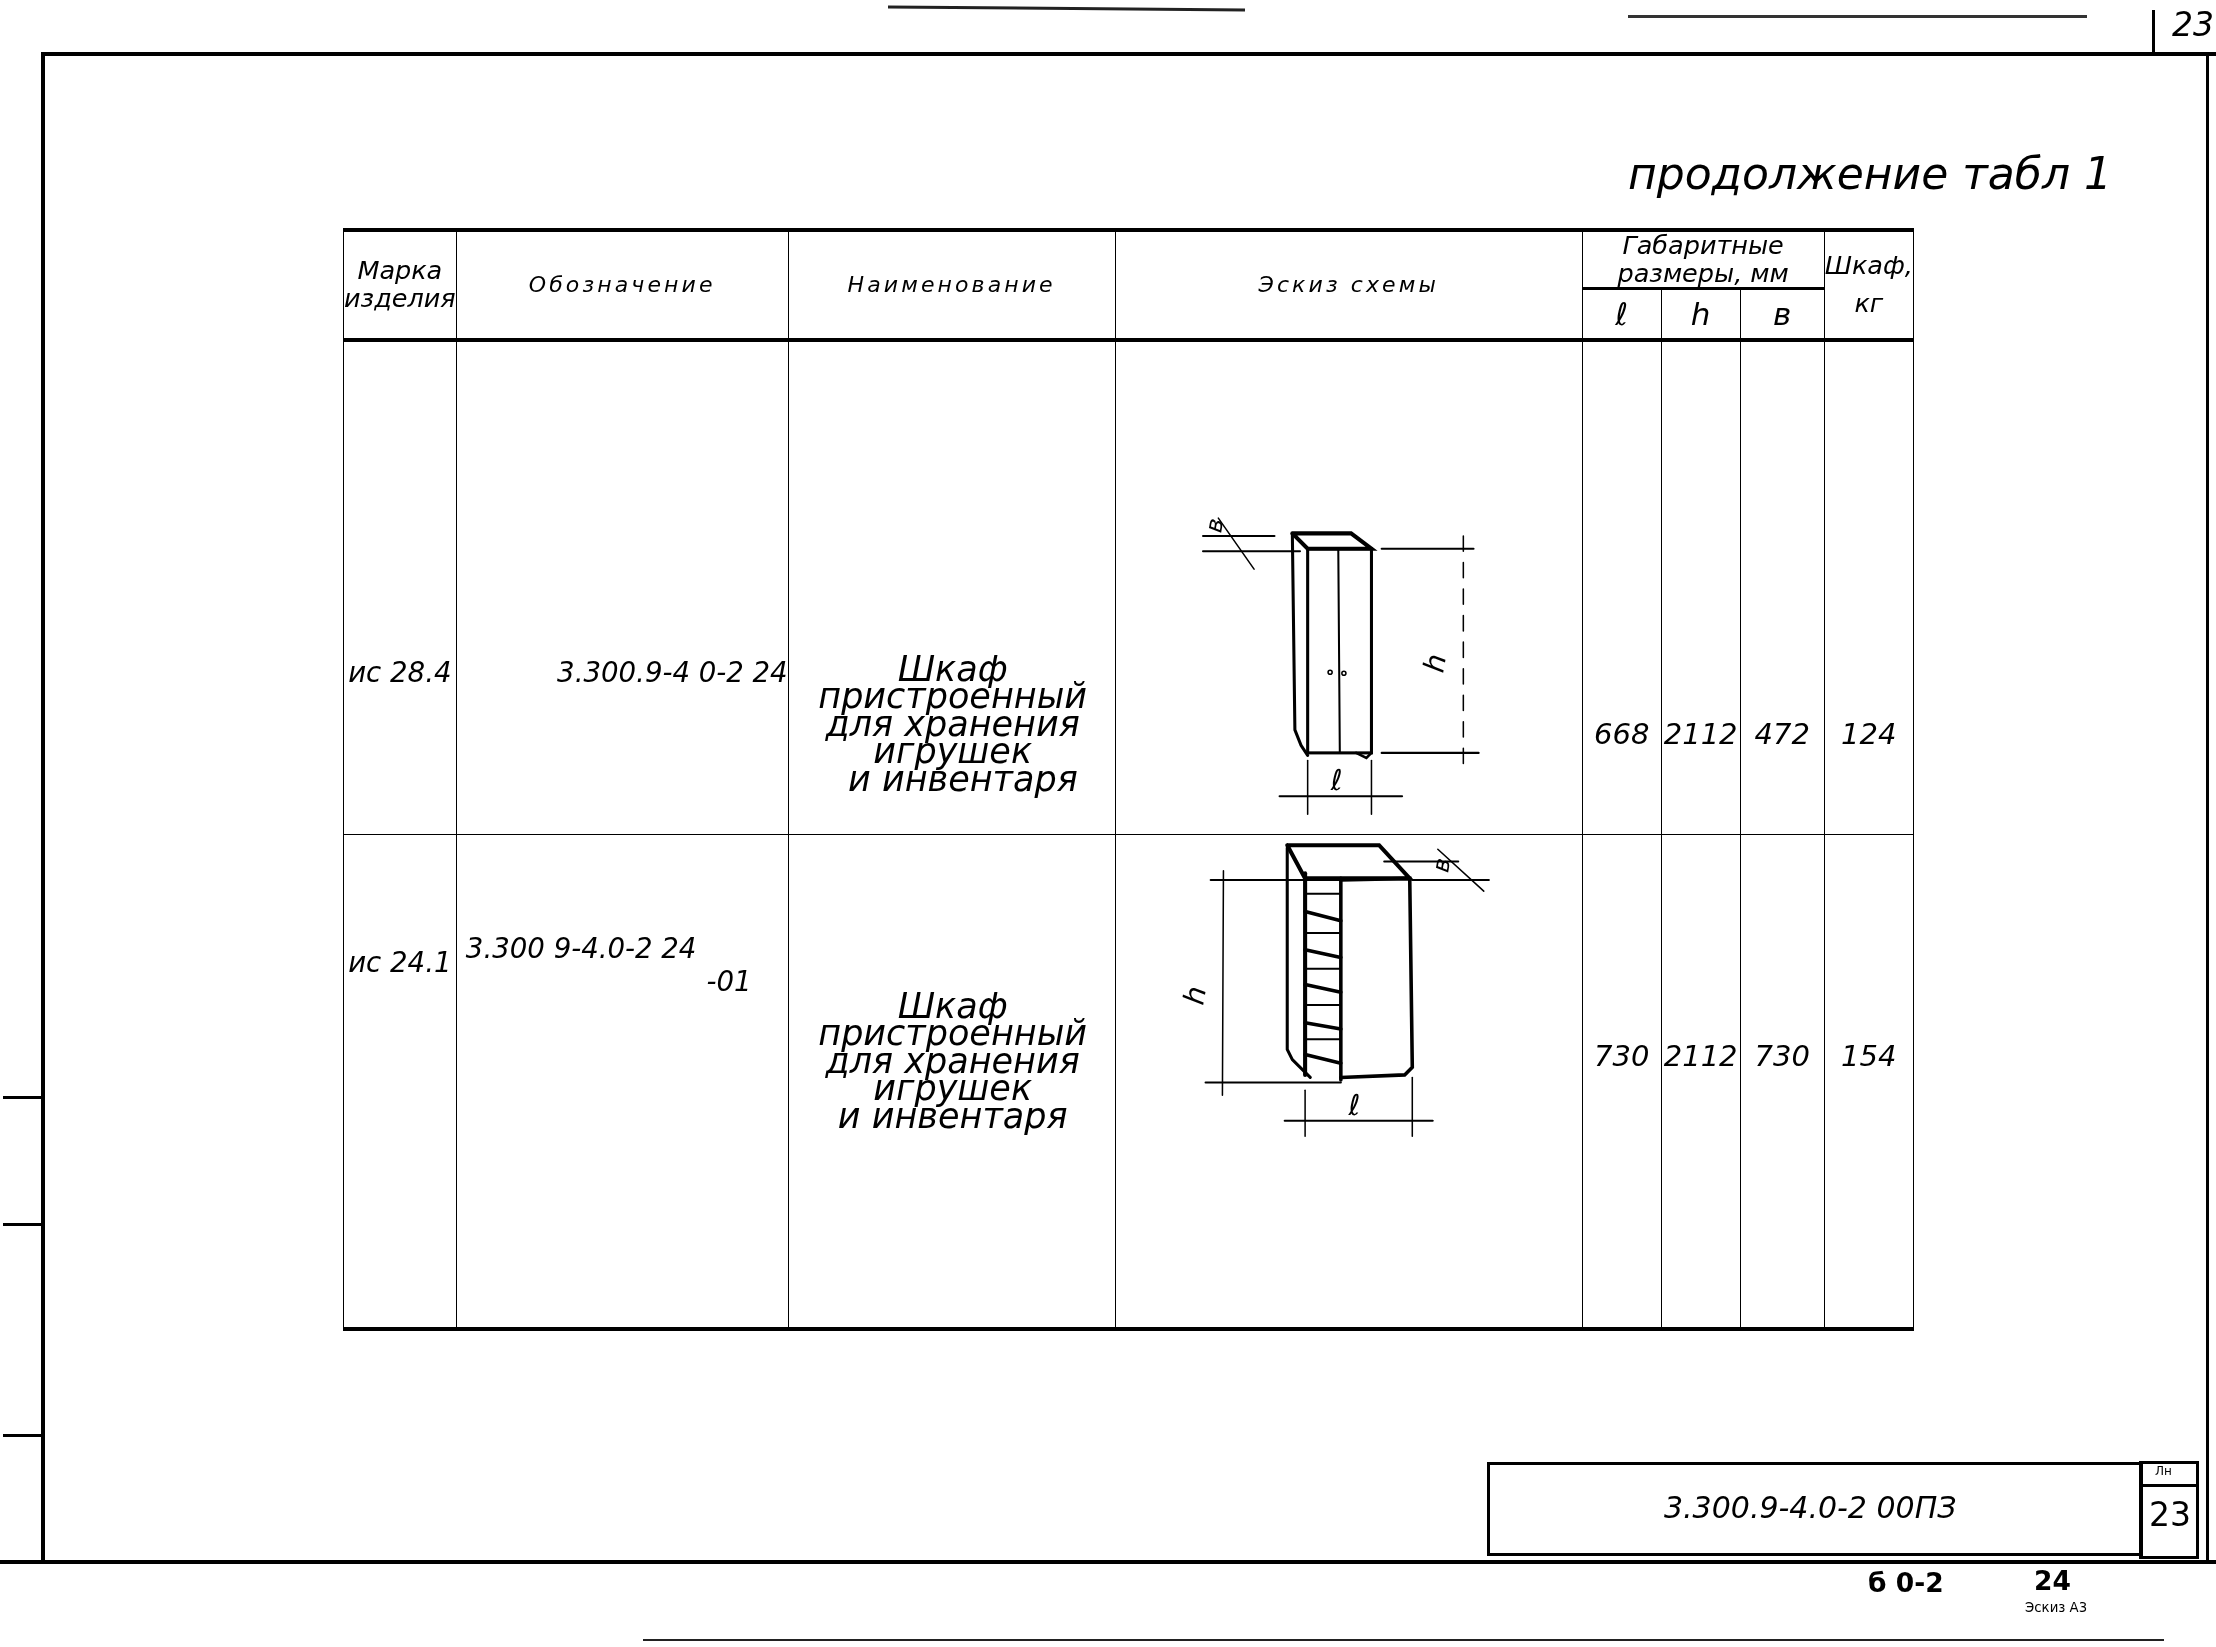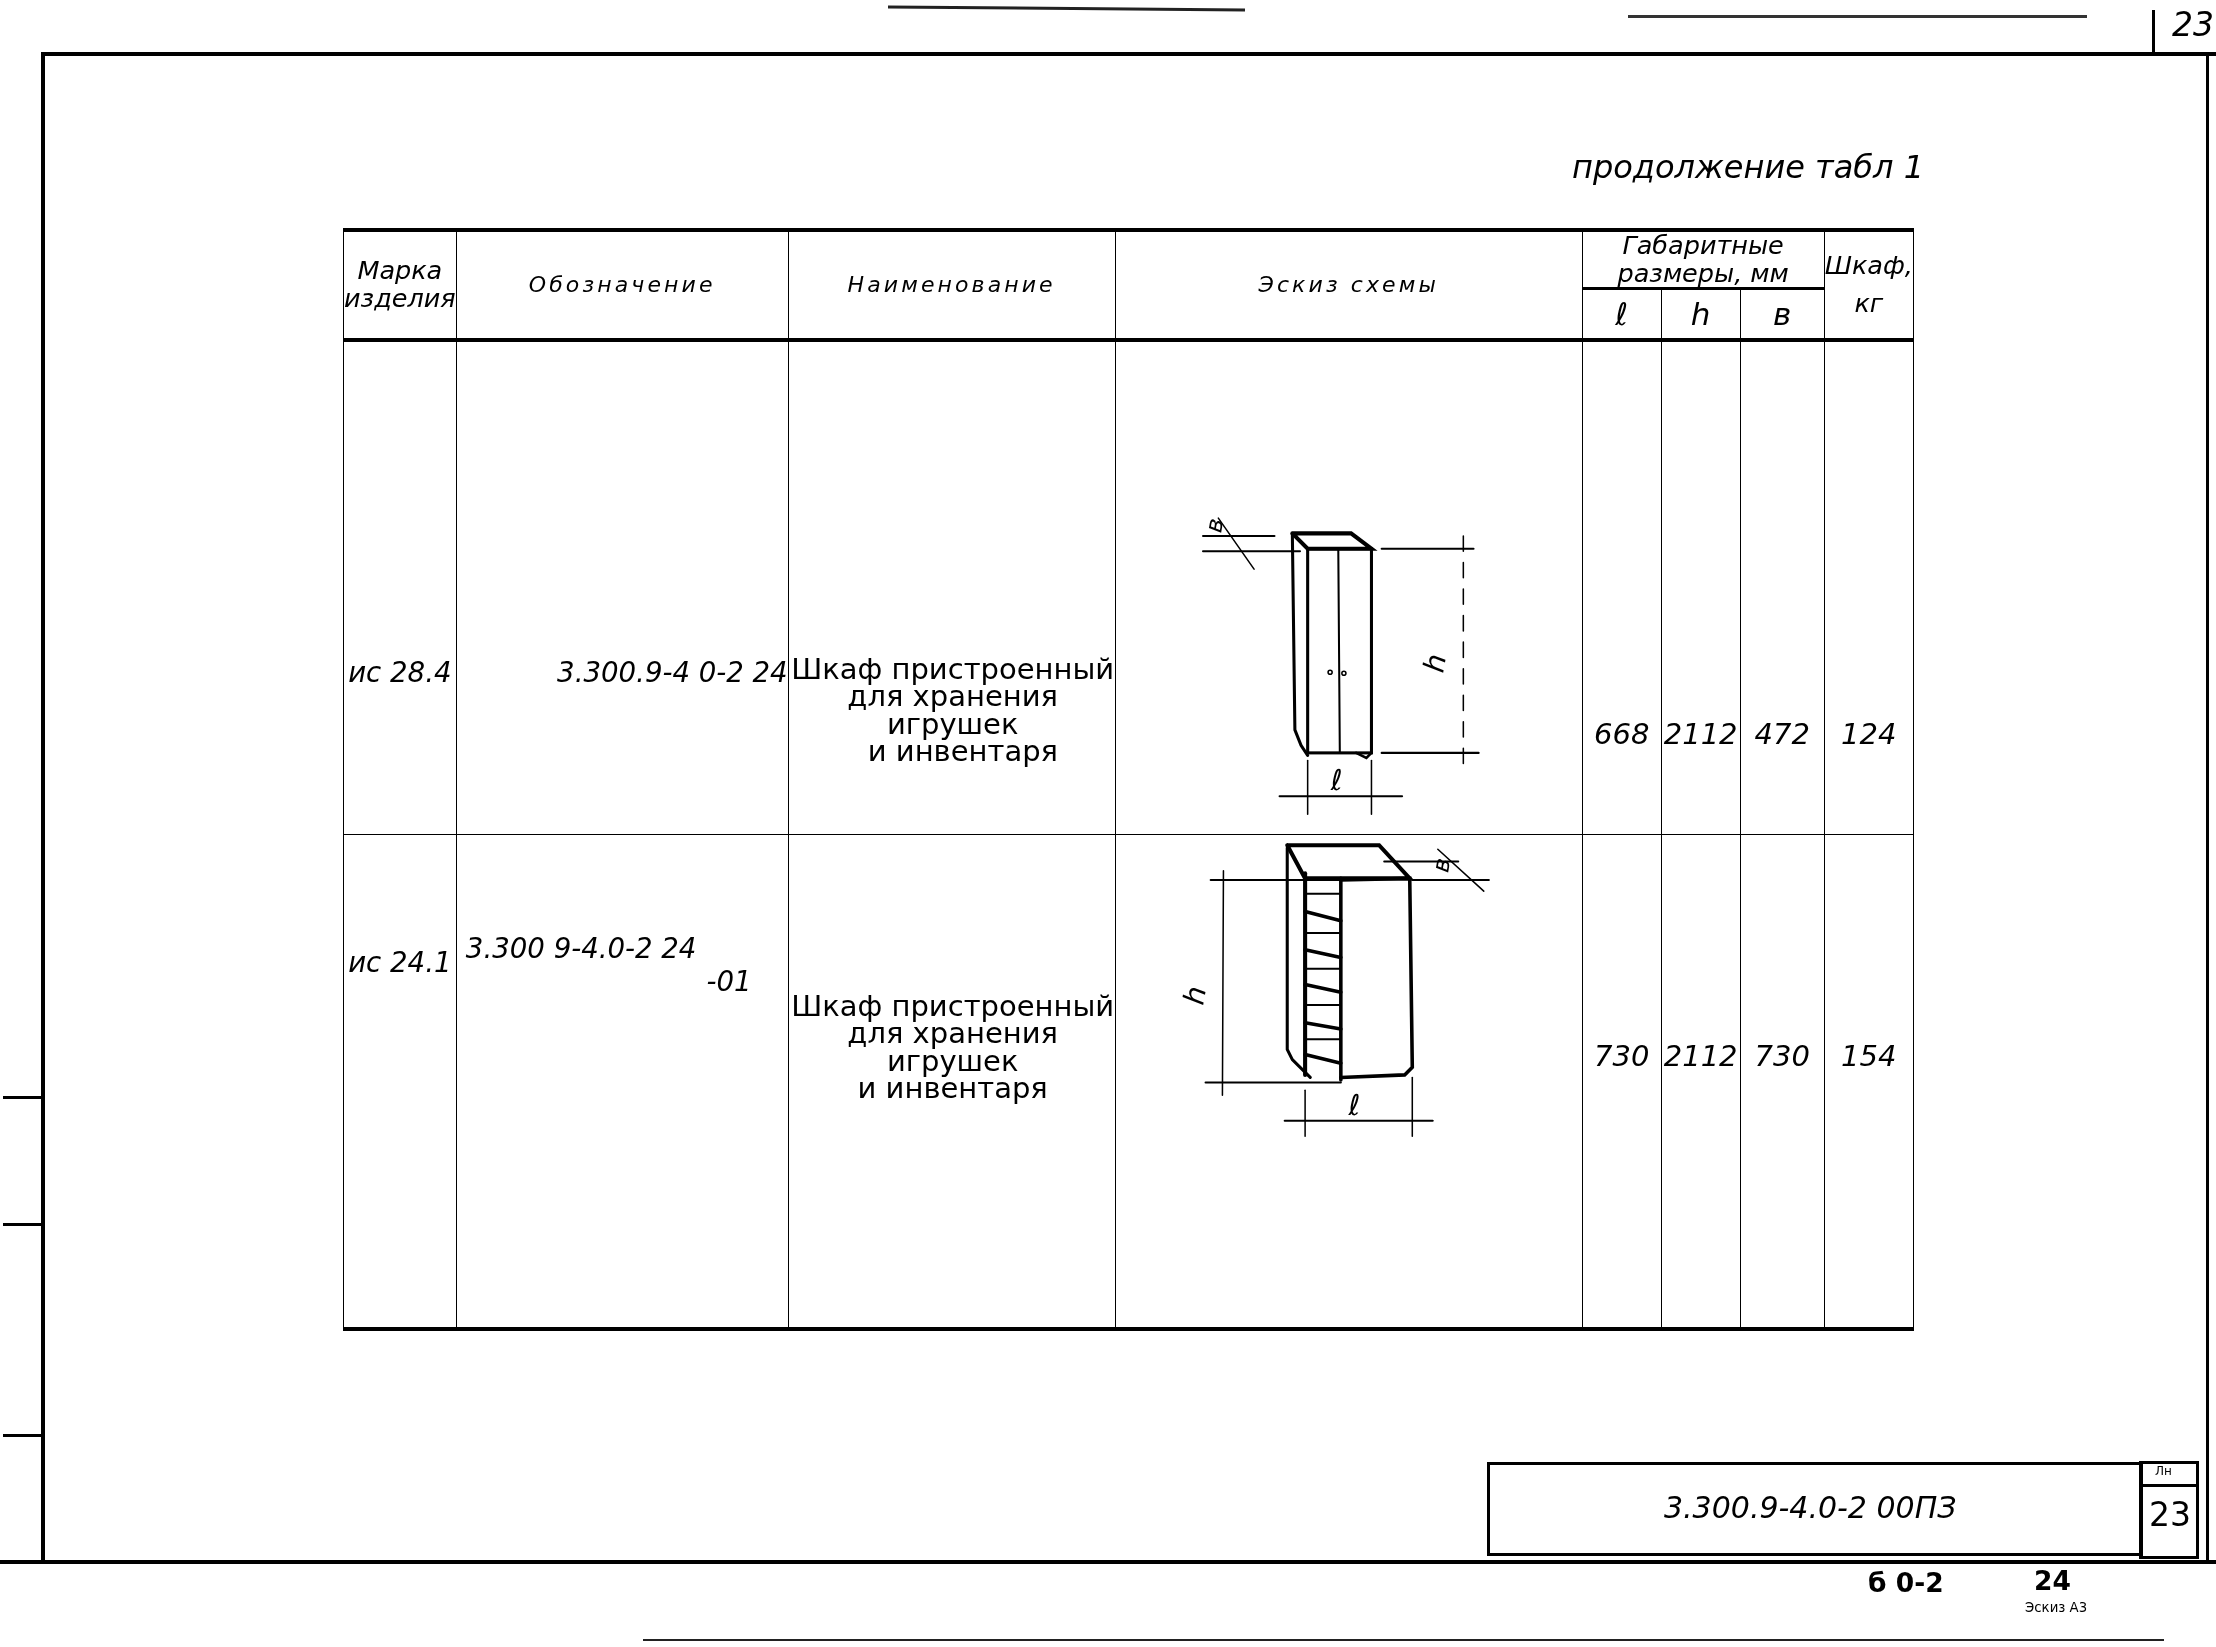--- a/index.html
+++ b/index.html
@@ -13,36 +13,36 @@
   .frame-left { left:41px; top:52px; width:3.6px; height:1511px; background:#000; }
   .frame-bottom { left:0px; top:1560px; width:2216px; height:4.1px; background:#000; }
   .frame-right { left:2206px; top:52px; width:3.1px; height:1511px; background:#000; }
   .tick { left:2.6px; width:41px; height:3.1px; background:#000; }
   .corner-tab { left:2152px; top:10.2px; width:3.1px; height:43px; background:#000; }
   .corner-num { left:2172px; top:5.1px; font-size:33px; }
   .scan-top-a { left:888px; top:7.1px; width:357px; height:2.6px; background:#222; transform:rotate(0.5deg); }
   .scan-top-b { left:1628px; top:15.3px; width:459px; height:2.6px; background:#333; }
   .scan-bottom { left:643px; top:1639px; width:1521px; height:2px; background:#222; }
 
-  .continuation { left:1572px; top:148px; font-size:32px; }
+  .continuation { left:1628px; top:148px; font-size:44px; }
 
   
   table.spec { position:absolute; left:343px; top:228px; border-collapse:collapse;
                table-layout:fixed; }
   table.spec td, table.spec th { border:1.5px solid #000; padding:0; font-weight:normal;
                vertical-align:middle; text-align:center; }
   table.spec thead th { font-style:italic; }
   table.spec .h-thick { border-bottom:4.1px solid #000; }
   table.spec tr.toprow th { border-top:4.1px solid #000; }
   table.spec tbody tr.last td { border-bottom:4.1px solid #000; }
   .th-big { font-size:22px; letter-spacing:3.1px; }
   .th-small { font-size:25.5px; line-height:27.6px; }
   .th-dim { font-size:31px; }
   .cell-text { font-size:27.6px; font-style:italic; }
-  .desc { font-size:29px; text-align:left; line-height:27.6px; }
+  .desc { font-size:35px; font-style:italic; text-align:left; line-height:27.6px; }
   .num { font-size:29px; font-style:italic; }
 
   
   .tb-box { left:1487px; top:1462px; width:656px; height:94px; border:3.6px solid #000; box-sizing:border-box; }
   .tb-code { left:1664px; top:1490px; font-size:30px; font-style:italic; }
   .tb-sheet-box { left:2139px; top:1461px; width:60px; height:98px; border:3.1px solid #000; box-sizing:border-box; }
   .tb-sheet-divider { left:2139px; top:1484px; width:60px; height:3.1px; background:#000; }
   .tb-sheet-label { left:2155px; top:1464px; font-size:12px; }
   .tb-sheet-num { left:2149px; top:1495px; font-size:33px; }
   .foot-a { left:1868px; top:1567px; font-size:26.5px; font-weight:bold; }

